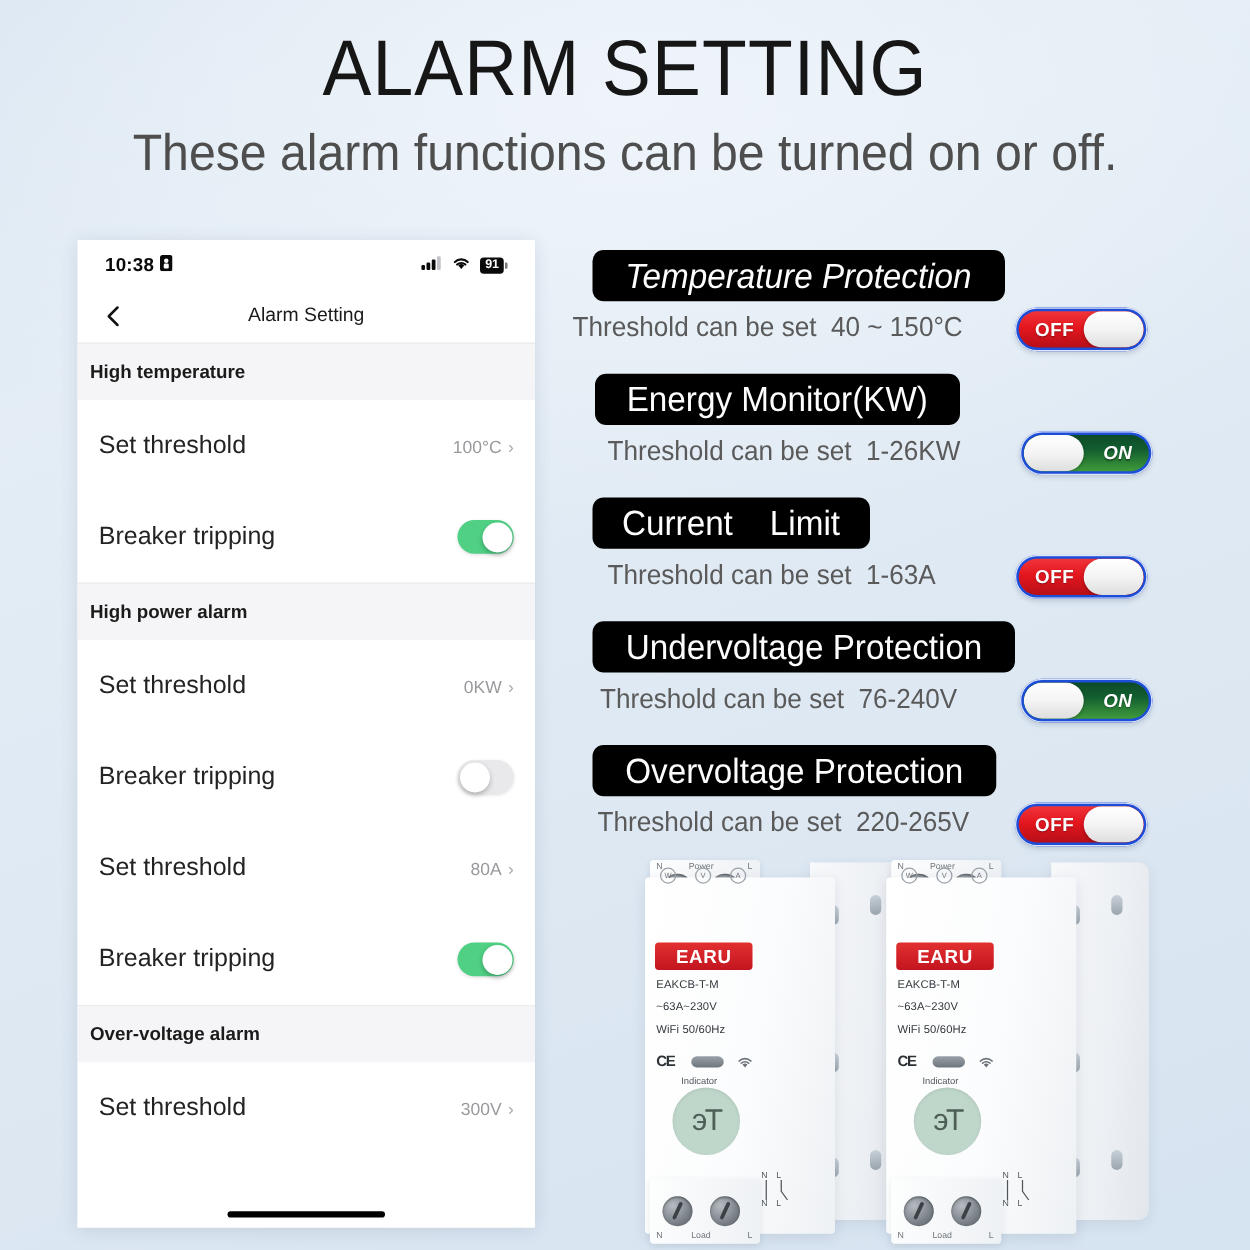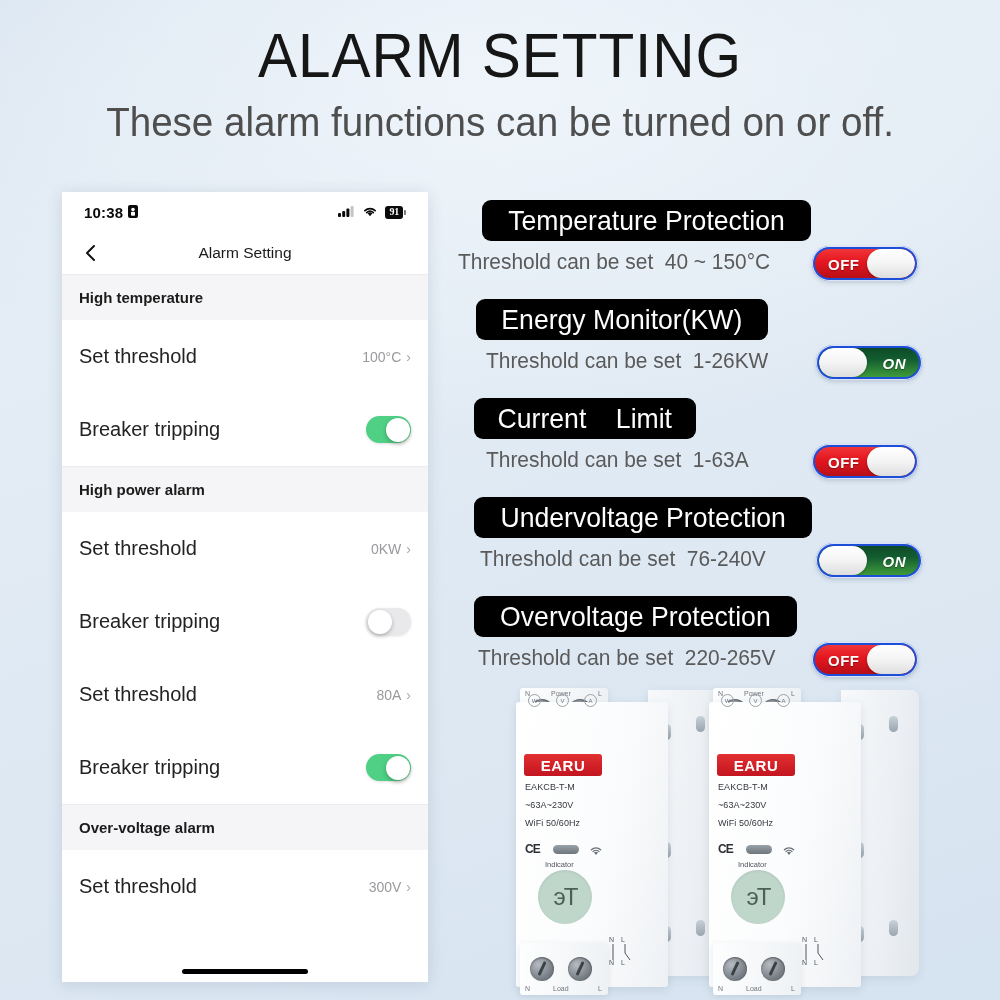--- a/index.html
+++ b/index.html
@@ -32,37 +32,37 @@
     background:#fff; overflow:hidden;
     box-shadow:0 2px 14px rgba(60,80,110,.16);
   }
   .statusbar {
     height:40px; display:flex; align-items:center;
     justify-content:space-between; padding:0 22px 0 22px;
   }
   .sb-time { font-size:15px; font-weight:700; color:#0a0a0a; letter-spacing:.2px;
              display:flex; align-items:center; gap:5px; }
   .sb-lock { display:inline-block; }
-  .sb-right { display:flex; align-items:center; gap:7px;font-family:Liberation Serif, serif; }
+  .sb-right { display:flex; align-items:center; gap:7px; }
   .battery { display:flex; align-items:center; }
   .batt-body {
     background:#0a0a0a; color:#fff; font-size:10px; font-weight:700;
     border-radius:3px; padding:1.5px 4px 1.5px 4px; line-height:1;
     letter-spacing:-.2px;
   }
   .batt-tip { width:2px; height:5px; background:#7a7a7a; border-radius:0 1px 1px 0; margin-left:1px; }
 
   .navbar { height:42px; display:flex; align-items:center; position:relative; }
   .nav-back { position:absolute; left:18px; top:50%; transform:translateY(-50%);
               width:22px; height:22px; cursor:pointer; }
   .nav-title { width:100%; text-align:center; font-size:15.5px; color:#1a1a1a; font-weight:400; }
 
   .sec-head {
     background:#f5f5f7; height:46px; display:flex; align-items:center;
-    padding-left:17px; font-size:15px; font-weight:700; color:#1b1b1b;
+    padding-left:10px; font-size:15px; font-weight:700; color:#1b1b1b;
     border-top:1px solid #ececee;
   }
   .row {
     background:#fff; height:73px; display:flex; align-items:center;
     justify-content:space-between; padding:0 17px 0 17px;
   }
   .row-label { font-size:20px; color:#232323; }
   .row-value { font-size:14px; color:#9a9a9e; display:flex; align-items:center; gap:5px; }
   .chev { font-size:14px; color:#a8a8ad; }
 
@@ -306,21 +306,21 @@
     
     
   </div>
 
   <div class="home-ind"></div>
 </div>
 
 <div id="features">
 
   <div class="feat">
-    <div class="banner" style="left:34px;">
+    <div class="banner" style="left:26px;font-style:italic;">
       <span>Temperature Protection</span>
     </div>
     <div class="thresh" style="left:10px;">Threshold can be set  40 ~ 150°C</div>
     <div class="toggle3d" style="left:364px; top:50px;">
       <div class="t3-inner red">
         <span class="t3-text">OFF</span>
         <span class="t3-knob"></span>
       </div>
     </div>
   </div>

